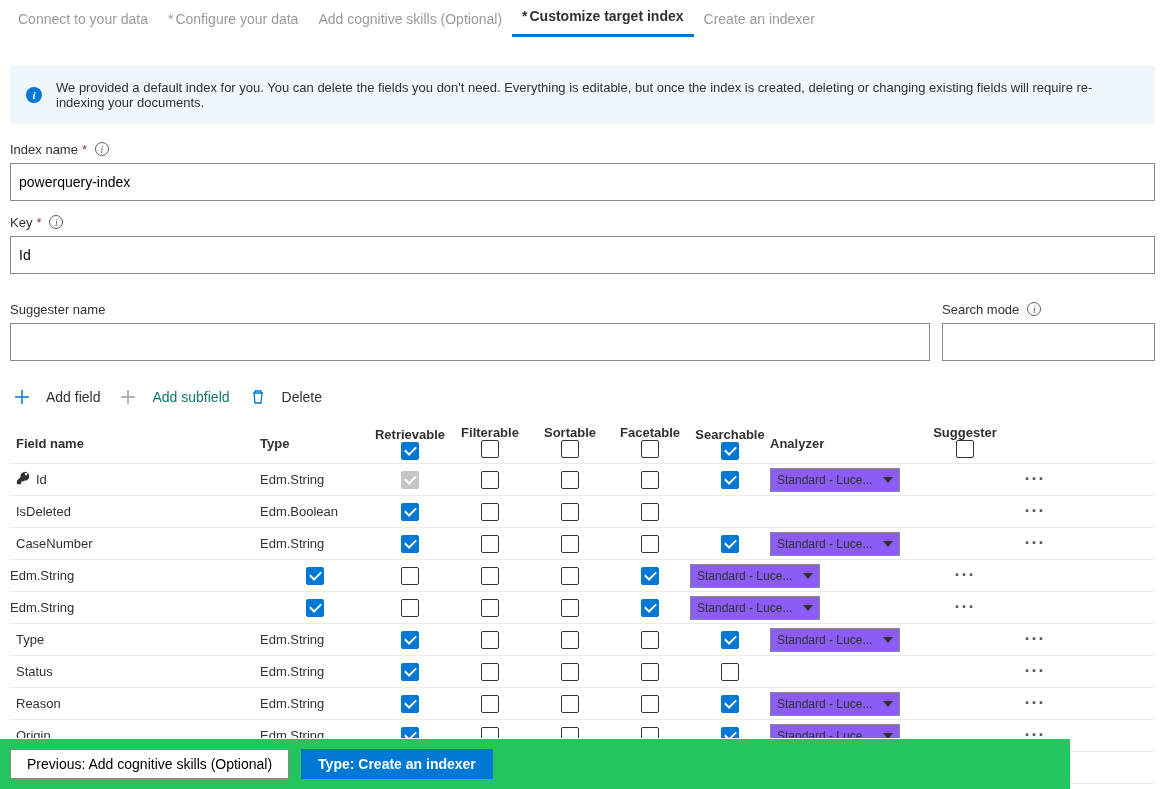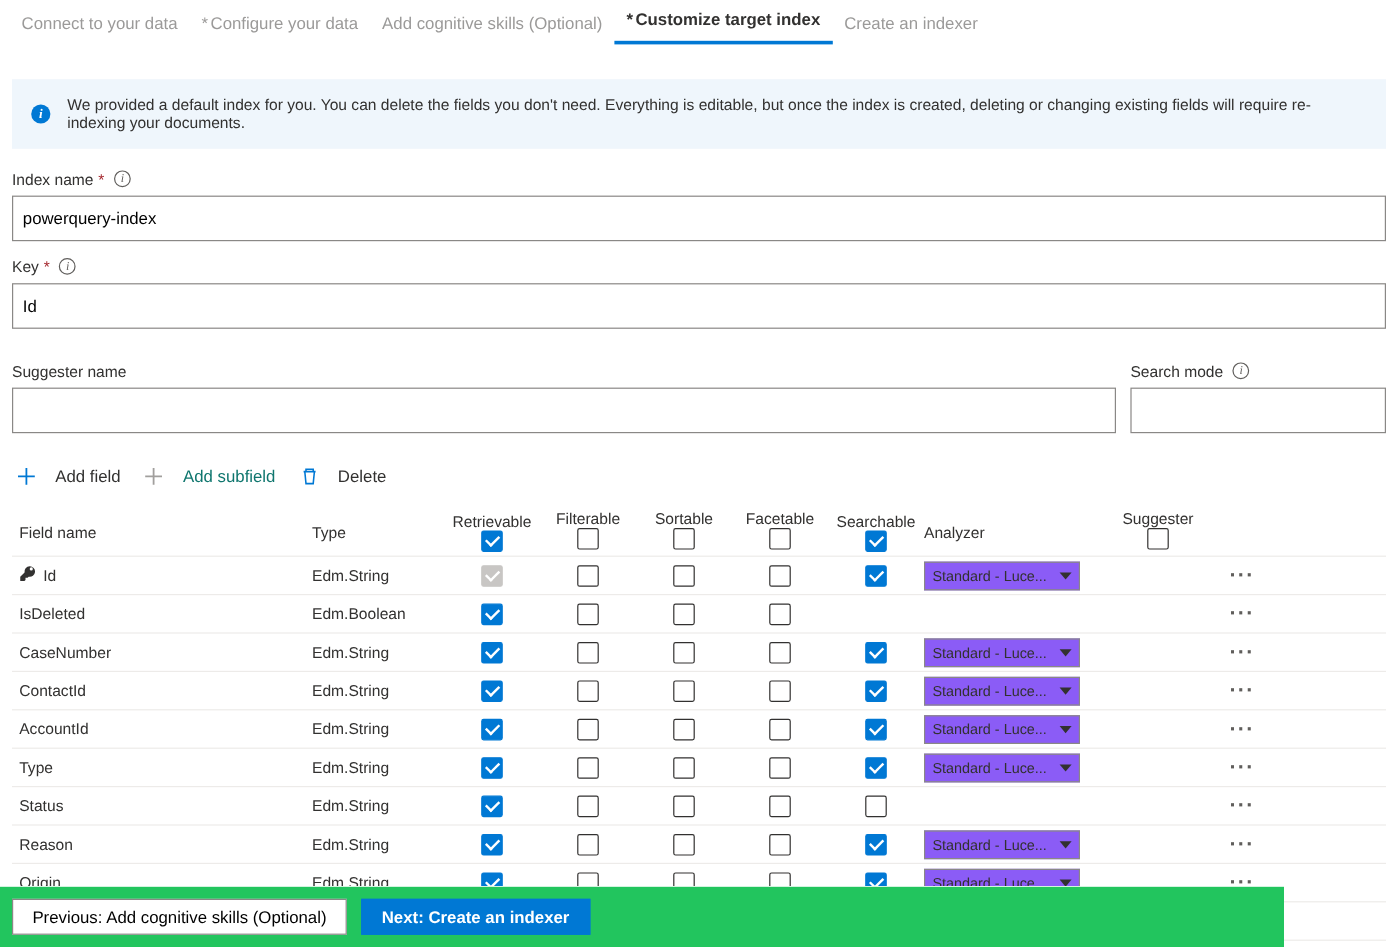--- a/index.html
+++ b/index.html
@@ -116,21 +116,21 @@
   .grid {
     margin: 0 10px;
   }
   .grid-head, .grid-row {
     display: grid;
     grid-template-columns: 250px 110px 80px 80px 80px 80px 80px 145px 100px 40px;
     align-items: center;
     min-height: 32px;
   }
   .grid-head {
-    font-weight: 400;
+    font-weight: 700;
     font-size: 13px;
     padding-top: 6px;
     padding-bottom: 2px;
   }
   .grid-head .hcell { display: flex; flex-direction: column; align-items: flex-start; }
   .grid-head .hcell.center { align-items: center; }
   .grid-row {
     border-top: 1px solid #edebe9;
     font-size: 13px;
     padding: 3px 0;
@@ -397,52 +397,46 @@
         <div>
           <div class="select">
             <span class="label">Standard - Luce...</span>
             <span class="chev-down"></span>
           </div>
         </div>
         <div></div>
         <div class="more-dots">···</div>
       </div>
       <div class="grid-row">
-        <div class="fname">
-          <span>ContactId</span>
-        </div>
-        <div>Edm.String</div>
-        <div class="cell-center">
-          <span class="checkbox checked"></span>
-        </div>
-        <div class="cell-center">
-          <span class="checkbox"></span>
-        </div>
-        <div class="cell-center">
-          <span class="checkbox"></span>
-        </div>
-        <div class="cell-center">
-          <span class="checkbox"></span>
-        </div>
-        <div class="cell-center">
-          <span class="checkbox checked"></span>
-        </div>
-        <div>
-          <div class="select">
-            <span class="label">Standard - Luce...</span>
-            <span class="chev-down"></span>
-          </div>
-        </div>
-        <div></div>
-        <div class="more-dots">···</div>
-      </div>
-      <div class="grid-row">
-        <div class="fname">
-          <span>AccountId</span>
-        </div>
+        <div>Edm.String</div>
+        <div class="cell-center">
+          <span class="checkbox checked"></span>
+        </div>
+        <div class="cell-center">
+          <span class="checkbox"></span>
+        </div>
+        <div class="cell-center">
+          <span class="checkbox"></span>
+        </div>
+        <div class="cell-center">
+          <span class="checkbox"></span>
+        </div>
+        <div class="cell-center">
+          <span class="checkbox checked"></span>
+        </div>
+        <div>
+          <div class="select">
+            <span class="label">Standard - Luce...</span>
+            <span class="chev-down"></span>
+          </div>
+        </div>
+        <div></div>
+        <div class="more-dots">···</div>
+      </div>
+      <div class="grid-row">
         <div>Edm.String</div>
         <div class="cell-center">
           <span class="checkbox checked"></span>
         </div>
         <div class="cell-center">
           <span class="checkbox"></span>
         </div>
         <div class="cell-center">
           <span class="checkbox"></span>
         </div>
@@ -628,14 +622,14 @@
           </div>
         </div>
         <div></div>
         <div class="more-dots">···</div>
       </div>
     </div>
 </div>
 
 <div class="footer">
   <button class="btn">Previous: Add cognitive skills (Optional)</button>
-  <button class="btn primary">Next: Create an indexer</button>
+  <button class="btn primary">Type: Create an indexer</button>
 </div>
 
 </body></html>

